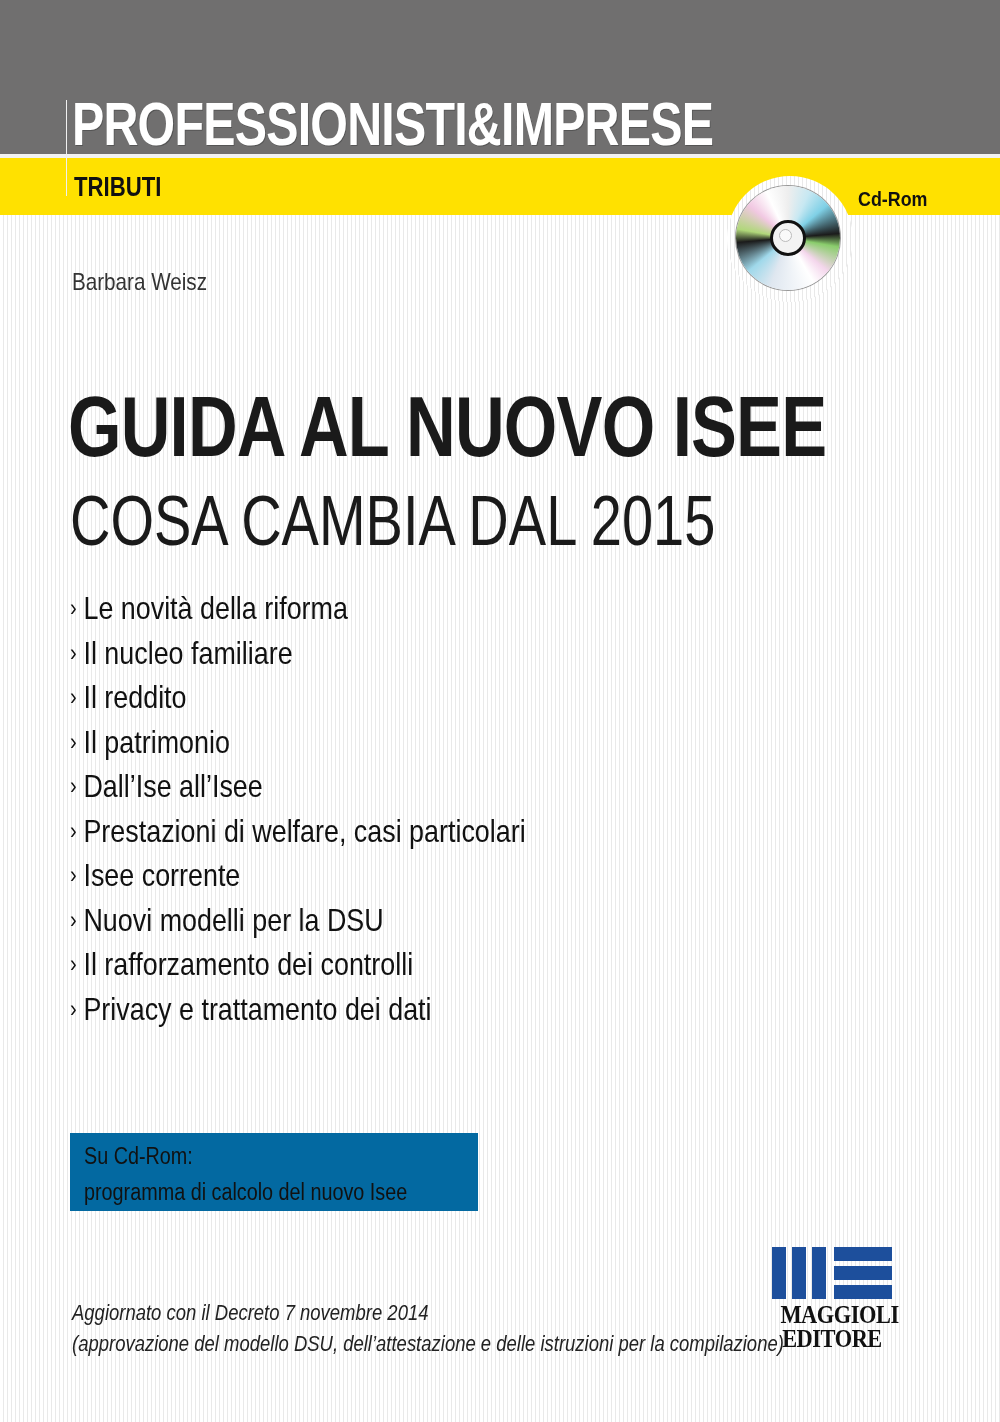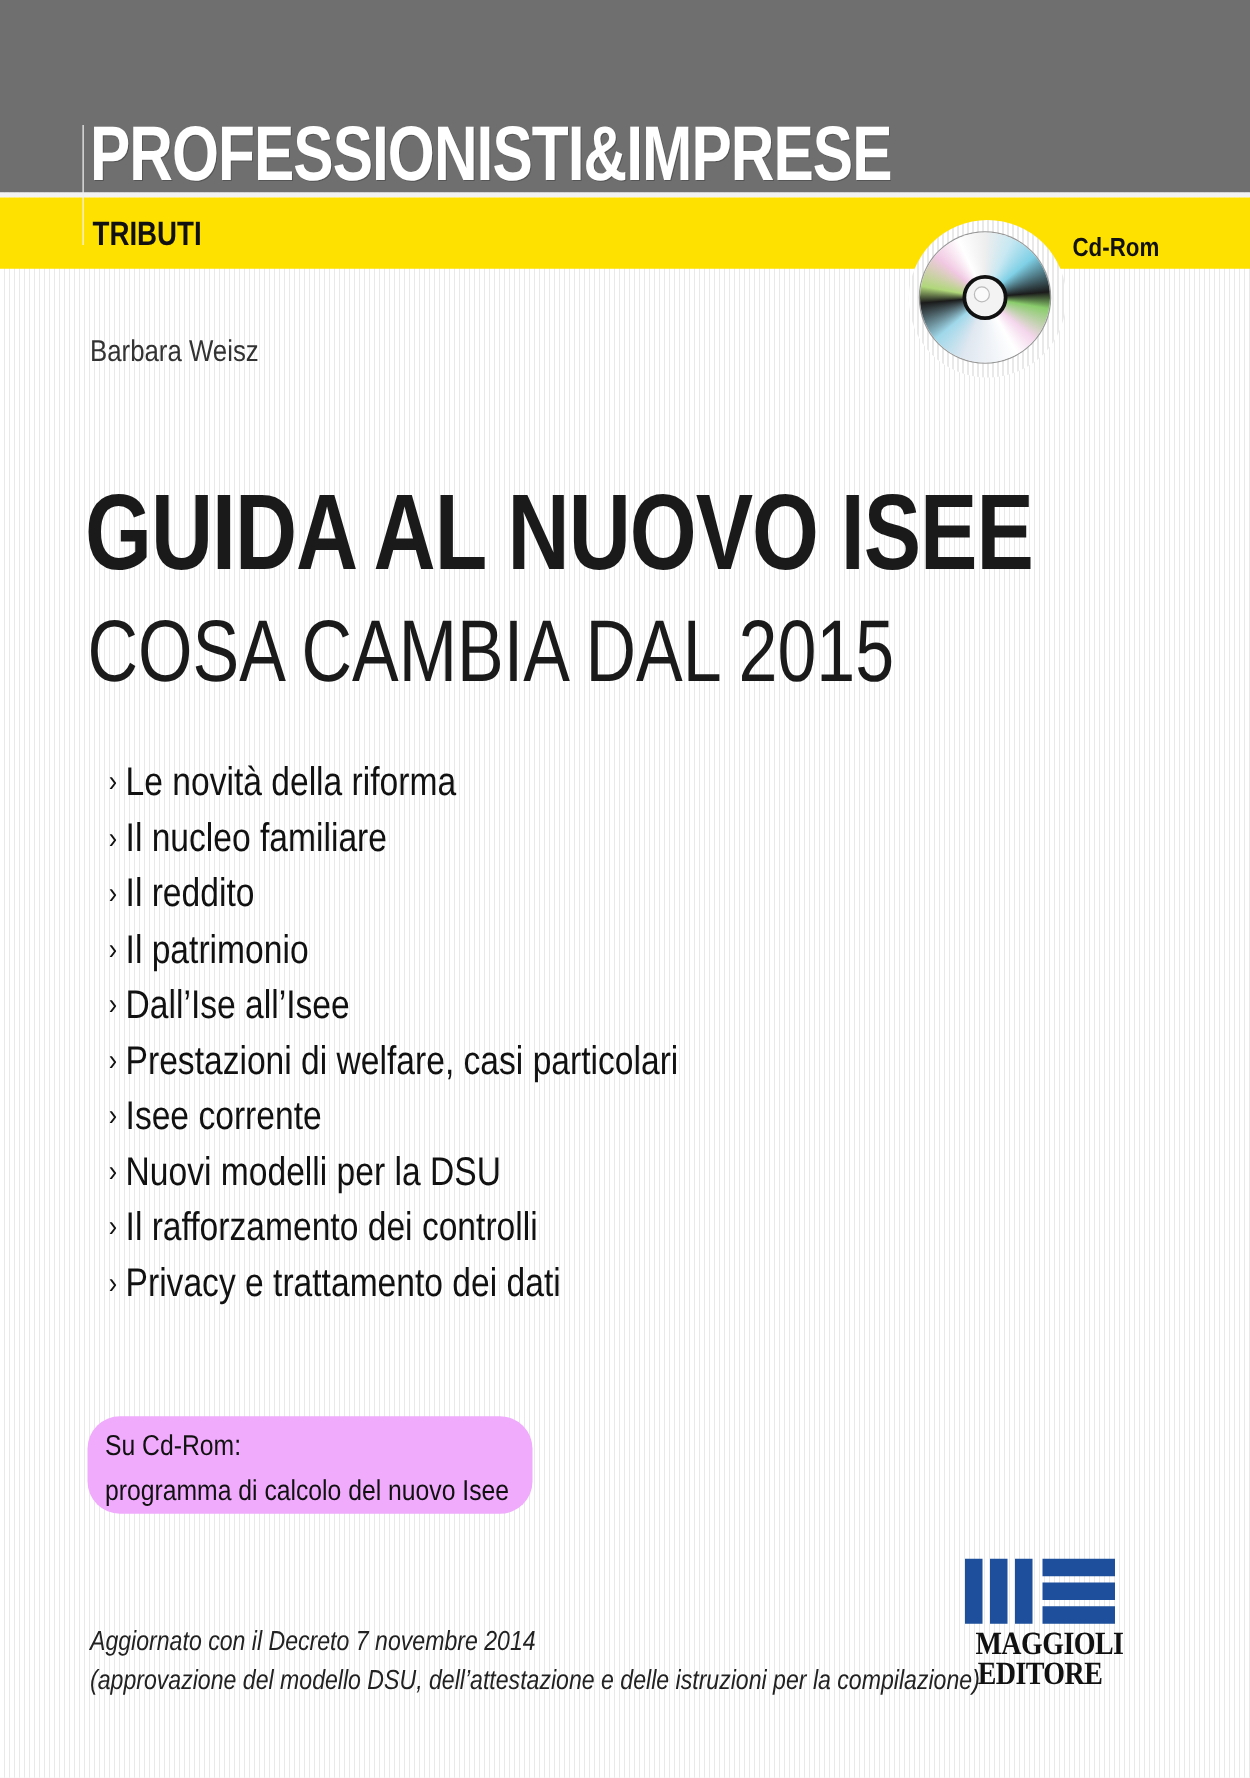--- a/index.html
+++ b/index.html
@@ -31,25 +31,25 @@
   .cd-hub { position:absolute; left:770px; top:220px; width:30px; height:30px; border-radius:50%;
     background:#f3f3f3; border:3px solid #111; }
   .cd-hole { position:absolute; left:779px; top:229px; width:11px; height:11px; border-radius:50%; border:1px solid #bbb; background:#fafafa; }
   .cd-label { position:absolute; left:858px; top:187px; font-weight:bold; font-size:21px; color:#111;
     transform:scaleX(0.85); transform-origin:left top; }
   .author { position:absolute; left:72px; top:268px; font-size:24px; color:#333; transform:scaleX(0.86); transform-origin:left top; }
   .main-title { position:absolute; left:68px; top:378px; font-weight:bold; font-size:86px; color:#1a1a1a;
     transform:scaleX(0.80); transform-origin:left top; white-space:nowrap; line-height:96px; letter-spacing:-1px; }
   .sub-title { position:absolute; left:70px; top:481px; font-size:70px; color:#1a1a1a;
     transform:scaleX(0.80); transform-origin:left top; white-space:nowrap; line-height:80px; }
-  .topics { position:absolute; left:70px; top:588px; margin:17px; padding:0; list-style:none; }
+  .topics { position:absolute; left:70px; top:588px; margin:0; padding:0; list-style:none; }
   .topics li { height:44.5px; font-size:32px; color:#111; white-space:nowrap;
     transform:scaleX(0.84); transform-origin:left top; line-height:40px; }
   .topics .chev { font-size:24px; margin-right:8px; position:relative; top:-3px; }
-  .cd-box { position:absolute; left:70px; top:1133px; width:356px; height:78px; background:#f0abfc;border-radius:26px; }
+  .cd-box { position:absolute; left:70px; top:1133px; width:408px; height:78px; background:#0369a1; }
   .cd-box .l1 { position:absolute; left:14px; top:10px; font-size:23px; color:#111; transform:scaleX(0.86); transform-origin:left top; white-space:nowrap; }
   .cd-box .l2 { position:absolute; left:14px; top:46px; font-size:23px; color:#111; transform:scaleX(0.86); transform-origin:left top; white-space:nowrap; }
   .update { position:absolute; left:72px; top:1297px; font-style:italic; font-size:22px; color:#222; line-height:31px;
     transform:scaleX(0.84); transform-origin:left top; white-space:nowrap; }
   .logo { position:absolute; left:772px; top:1247px; width:120px; height:106px; }
   .logo .bar { position:absolute; background:#1d4f9c; }
   .logo .word { position:absolute; left:0; width:120px; text-align:center; font-family:"Liberation Serif",serif;
     font-weight:bold; font-size:26px; color:#111; line-height:24px; transform:scaleX(0.86); transform-origin:center top; letter-spacing:-0.5px; }
 </style>
 </head>

